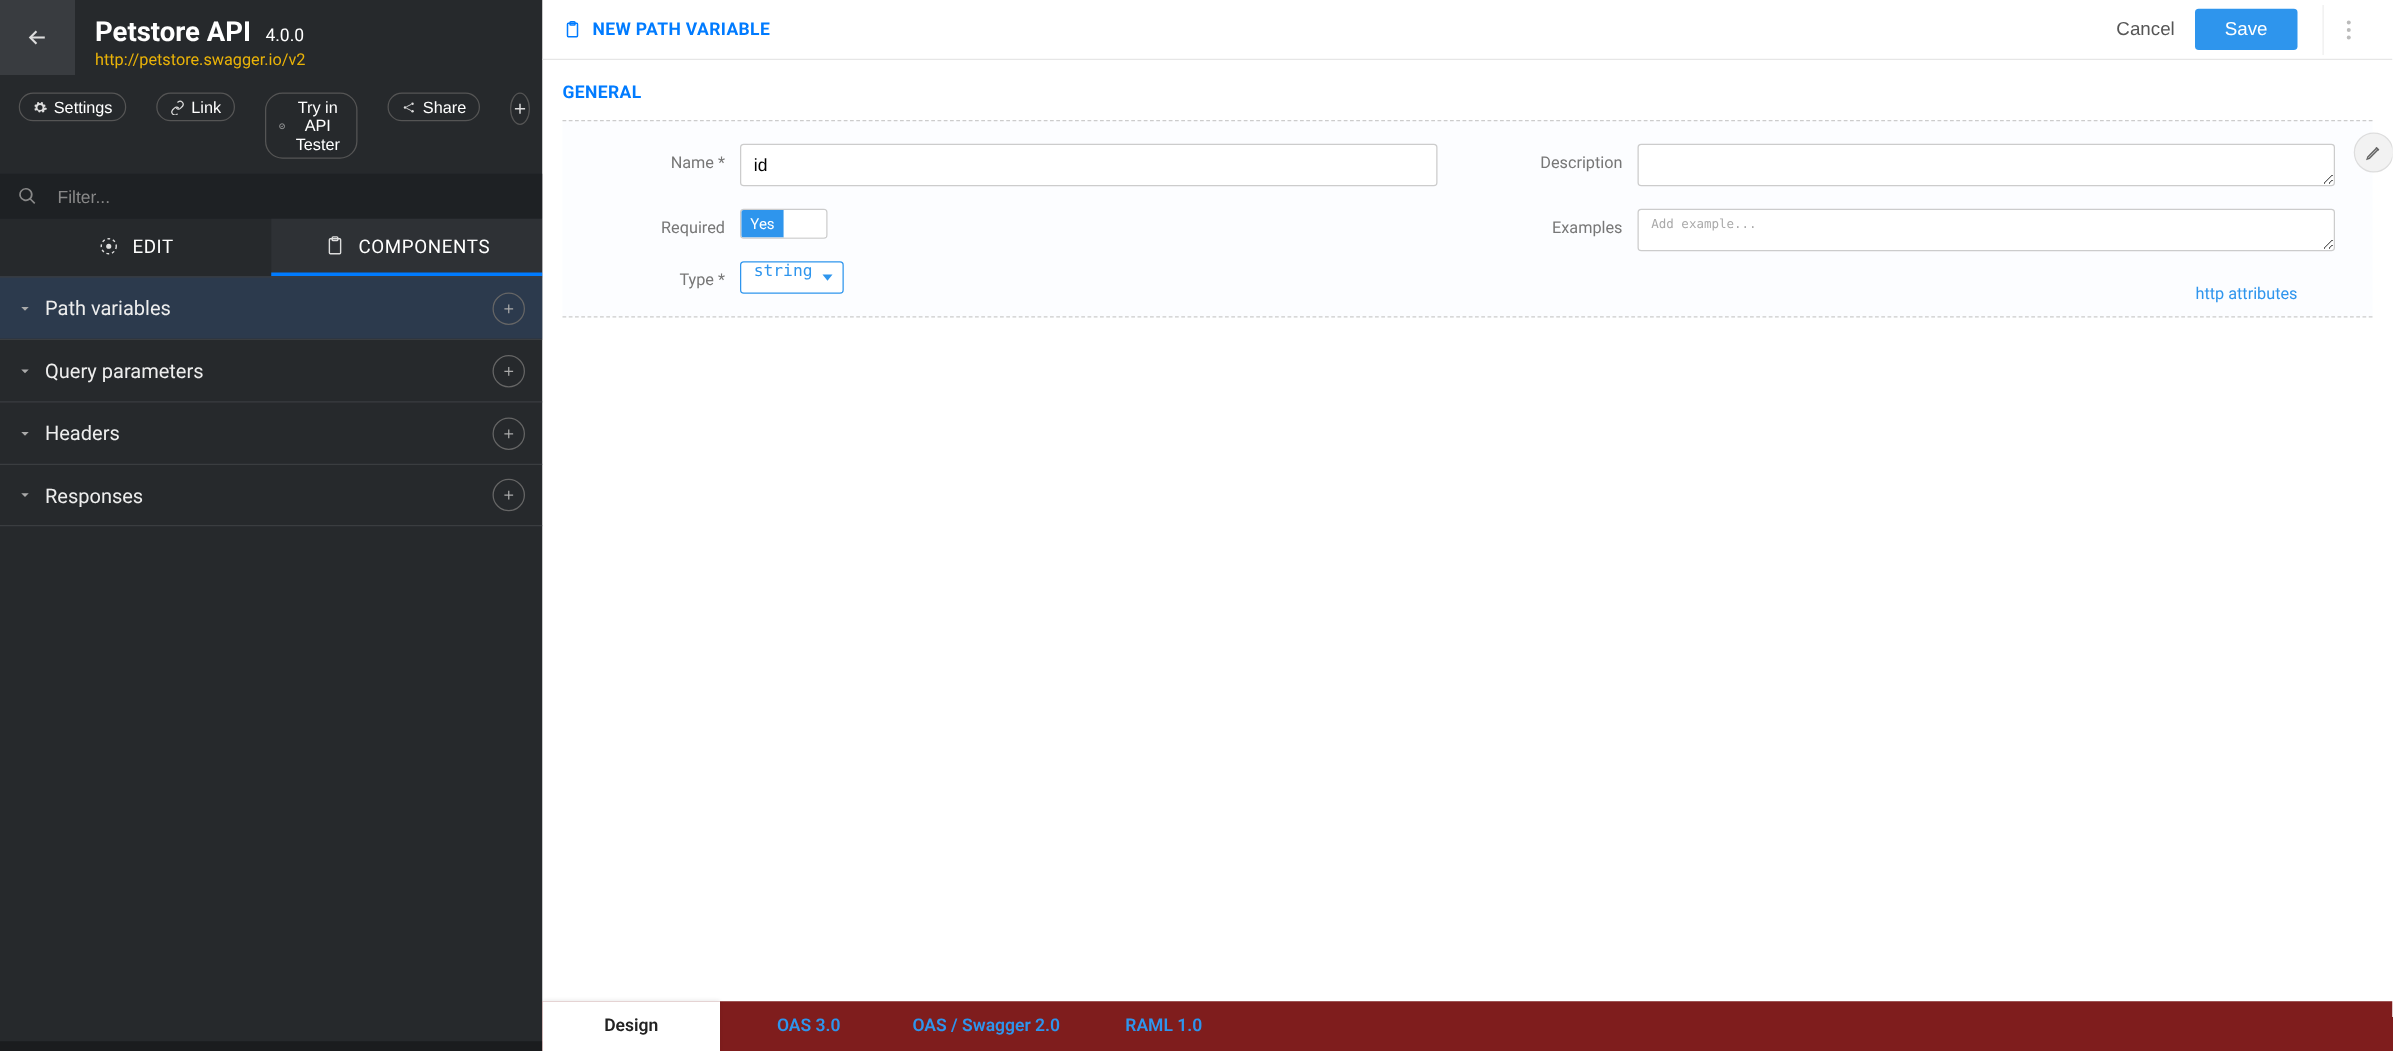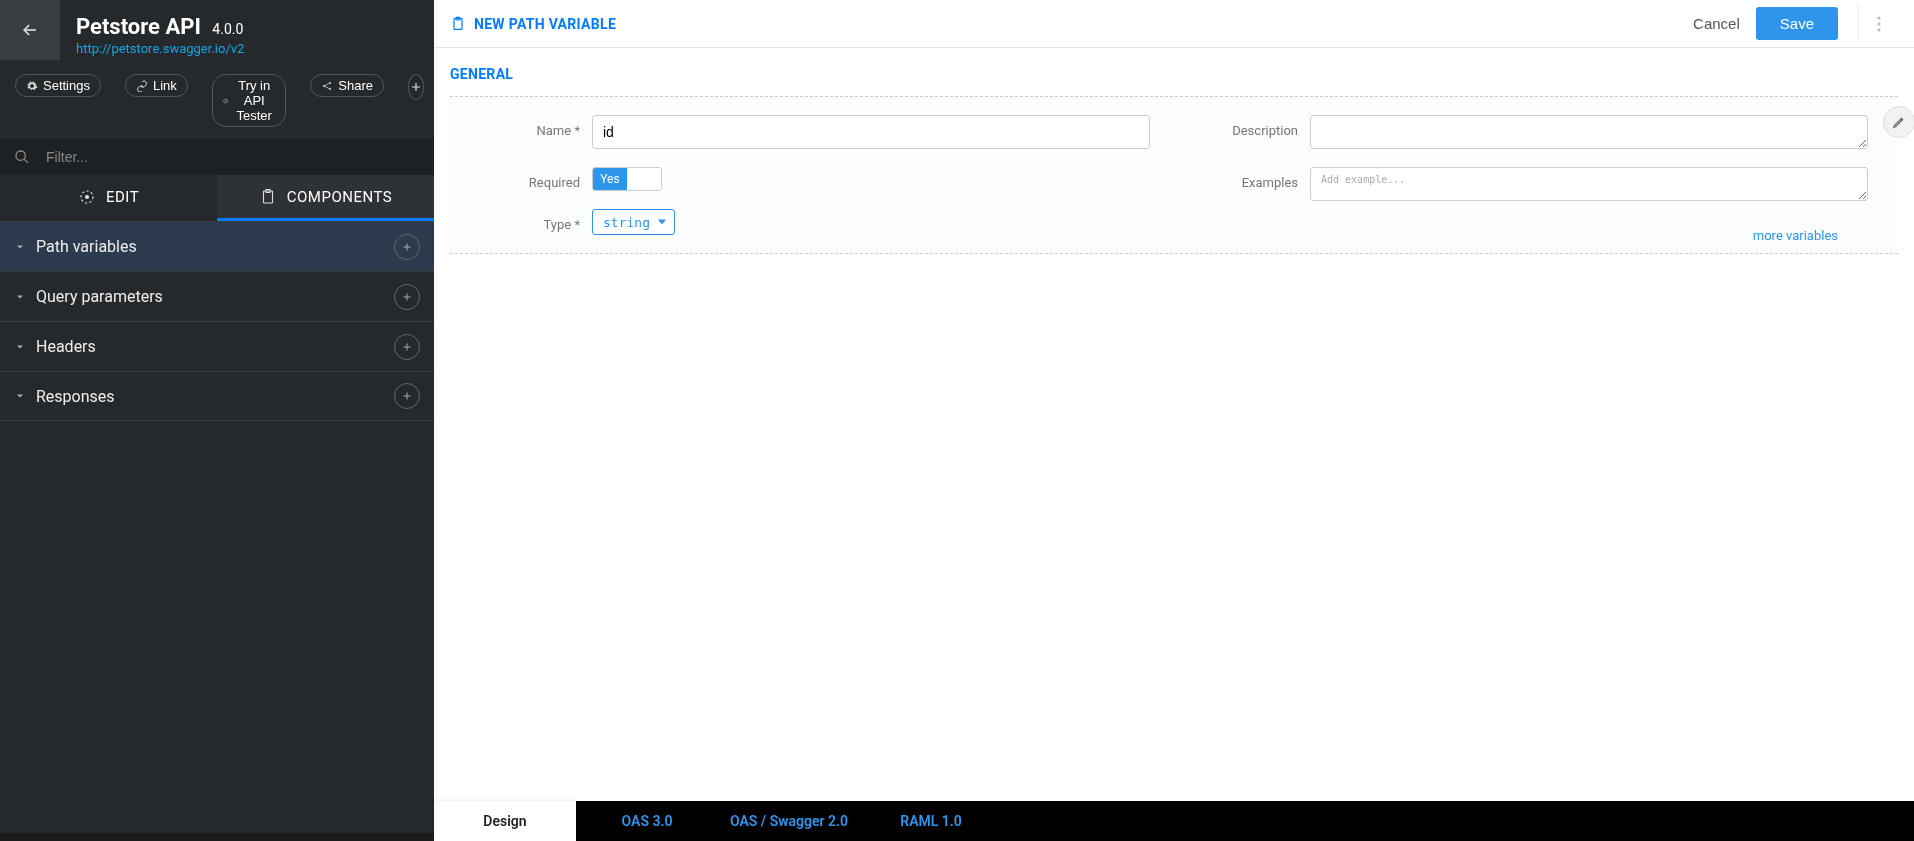--- a/index.html
+++ b/index.html
@@ -6,21 +6,21 @@
 html, body { height: 100%; font-family: -apple-system, BlinkMacSystemFont, "Segoe UI", Roboto, Helvetica, Arial, sans-serif; font-size: 14px; color: #333; }
 .app { display: flex; height: 100vh; width: 100vw; }
 
 
 .sidebar { width: 434px; background: #26292c; color: #fff; display: flex; flex-direction: column; flex-shrink: 0; }
 .sb-header { display: flex; }
 .back-btn { width: 60px; height: 60px; background: #393C40; display: flex; align-items: center; justify-content: center; cursor: pointer; }
 .sb-title-wrap { padding: 14px 16px 8px; flex: 1; }
 .sb-title { font-size: 22px; font-weight: 700; display: inline-block; }
 .sb-version { font-size: 14px; font-weight: 400; color: #fff; margin-left: 8px; }
-.sb-url { font-size: 13px; color: #0ea5e9; margin-top: 2px; }
+.sb-url { font-size: 13px; color: #eab308; margin-top: 2px; }
 
 .sb-btn-row { display: flex; gap: 24px; padding: 10px 15px 12px; align-items: flex-start; }
 .pill-btn { display: inline-flex; align-items: center; gap: 5px; padding: 3px 10px; border: 1px solid #555; border-radius: 14px; background: transparent; color: #fff; font-size: 13px; cursor: pointer; }
 .pill-btn svg { width: 12px; height: 12px; }
 .add-round { width: 26px; height: 26px; border-radius: 50%; border: 1px solid #555; display: flex; align-items: center; justify-content: center; cursor: pointer; margin-left: auto; }
 
 .filter-row { display: flex; align-items: center; padding: 10px 14px; background: #1e2124; }
 .filter-row svg { width: 16px; height: 16px; fill: #888; margin-right: 16px; }
 .filter-input { background: transparent; border: none; outline: none; color: #fff; font-size: 14px; flex: 1; }
 .filter-input::placeholder { color: #888; }
@@ -57,29 +57,29 @@
 .form-label { width: 100px; text-align: right; color: #777; font-size: 13px; padding-top: 8px; }
 .req-star { color: #777; }
 .txt-input { flex: 1; height: 34px; border: 1px solid #ccc; border-radius: 3px; padding: 16px 10px; font-size: 14px; }
 .txt-area { flex: 1; min-height: 34px; border: 1px solid #ccc; border-radius: 3px; padding: 6px 10px; font-size: 10px; resize: vertical; }
 .txt-area::placeholder { color: #aaa; }
 
 .toggle { width: 70px; height: 24px; border: 1px solid #ccc; border-radius: 3px; display: flex; overflow: hidden; text-align: center; }
 .toggle .on { flex: 1; background: #2e95ed; color: #fff; font-size: 12px; display: flex; align-items: center; justify-content: center; }
 .toggle .off { flex: 1; background: #fff; }
 
-.type-select { height: 26px; border: 1px solid #2e95ed; color: #2e95ed; border-radius: 3px; padding: 0 24px 0 10px; font-family: monospace; font-size: 13px; display: inline-flex; align-items: center; position: relative; cursor: pointer; background: #fff; }
+.type-select { height: 26px; border: 1px solid #2e95ed; color: #2e95ed; border-radius: 3px; padding: 0 24px 0 10px; font-family: monospace; font-size: 13px; display: inline-flex; align-items: flex-start; position: relative; cursor: pointer; background: #fff; }
 .type-select::after { content: ''; border-left: 4px solid transparent; border-right: 4px solid transparent; border-top: 5px solid #2e95ed; position: absolute; right: 8px; top: 50%; transform: translateY(-50%); }
 
 .more-attr { text-align: right; padding: 8px 30px 0; }
 .more-attr a { color: #2e95ed; font-size: 13px; text-decoration: none; cursor: pointer; }
 
 .edit-fab { position: absolute; right: -1px; top: 58px; width: 32px; height: 32px; border-radius: 50%; background: #f2f2f2; border: 1px solid #ddd; display: flex; align-items: center; justify-content: center; cursor: pointer; }
 
-.bottom-bar { margin-top: auto; height: 40px; background: #000000; display: flex; }
+.bottom-bar { margin-top: auto; height: 40px; background: #7f1d1d; display: flex; }
 .bottom-tab { width: 142px; height: 100%; display: flex; align-items: center; justify-content: center; font-size: 14px; cursor: pointer; }
 .bottom-tab.active { background: #fff; font-weight: 600; color: #222; box-shadow: 0 -1px 3px rgba(0,0,0,.08); }
 .bottom-tab.inactive { color: #2e95ed; font-weight: 600; }
 </style>
 </head>
 <body>
 
 <div class="app">
 
   <div class="sidebar">
@@ -253,21 +253,21 @@
           </div>
           <div class="form-col">
             <div class="form-row">
               <div class="form-label">Description</div>
               <textarea class="txt-area" rows="1" style=""></textarea>
             </div>
             <div class="form-row">
               <div class="form-label">Examples</div>
               <textarea class="txt-area" rows="1" placeholder="Add example..." style=""></textarea>
             </div>
-            <div class="more-attr"><a>more variables</a></div>
+            <div class="more-attr"><a>http attributes</a></div>
           </div>
         </div>
       </div>
       <div class="edit-fab">
         <svg width="14" height="14" viewBox="0 0 24 24" fill="none" stroke="#666" stroke-width="2">
             <path d="M3 21l3-1 12-12-2-2L4 18l-1 3z"></path>
             <path d="M15 5l4 4"></path>
           </svg>
       </div>
     </div>

